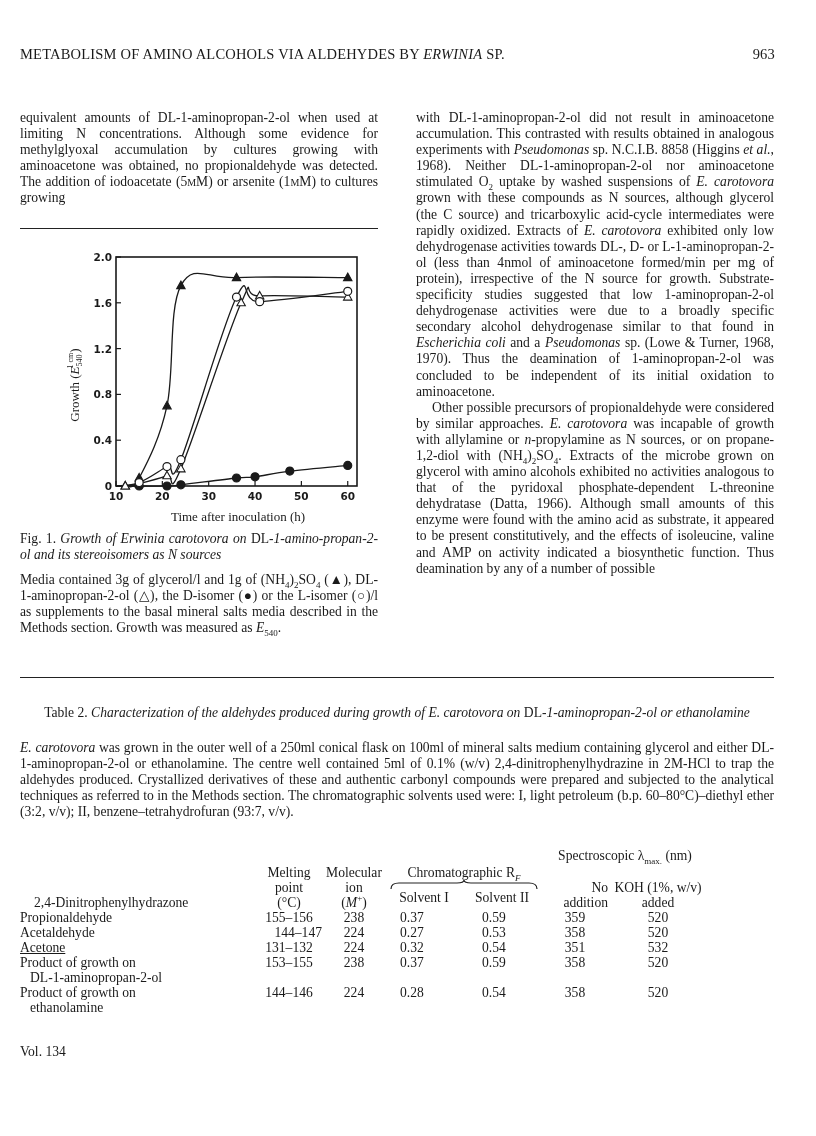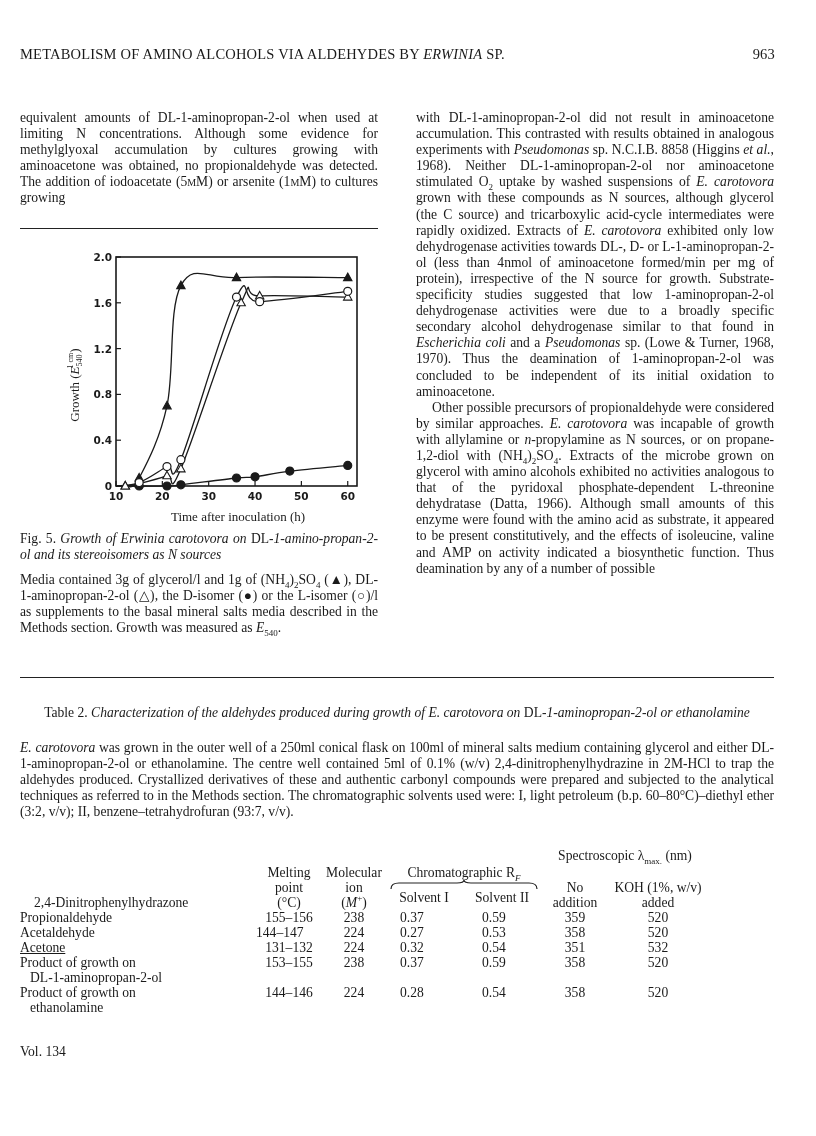--- a/index.html
+++ b/index.html
@@ -108,21 +108,21 @@
         <circle cx="176.5" cy="53.07500000000002" r="4" fill="#fff" stroke="#1a1a1a" stroke-width="1.2"></circle>
         <circle cx="199.67307692307693" cy="57.655" r="4" fill="#fff" stroke="#1a1a1a" stroke-width="1.2"></circle>
         <circle cx="287.7307692307692" cy="47.349999999999994" r="4" fill="#fff" stroke="#1a1a1a" stroke-width="1.2"></circle>
       </g>
     <text id="ylabel" transform="translate(19,141) rotate(-90)" text-anchor="middle" font-family="Liberation Serif, serif" font-size="13" fill="#1a1a1a">Growth (<tspan font-style="italic">E</tspan><tspan font-size="8" dy="3">540</tspan><tspan font-size="8" dx="-14" dy="-9">1 cm</tspan><tspan dy="6">)</tspan></text>
     <text id="xlabel" x="178" y="277" text-anchor="middle" font-family="Liberation Serif, serif" font-size="13" fill="#1a1a1a">Time after inoculation (h)</text>
   </svg>
 </div>
 
 <div class="abs fig-caption">
-  <span>Fig. 5.</span><span class="it"> Growth of Erwinia carotovora on </span><span class="sc">DL</span><span class="it">-1-amino-propan-2-ol and its stereoisomers as N sources</span>
+  <span>Fig. 1.</span><span class="it"> Growth of Erwinia carotovora on </span><span class="sc">DL</span><span class="it">-1-amino-propan-2-ol and its stereoisomers as N sources</span>
 </div>
 <div class="abs fig-legend">
   <span>Media contained 3g of glycerol/l and 1g of (NH</span><sub>4</sub><span>)</span><sub>2</sub><span>SO</span><sub>4</sub><span> (▲), </span><span class="sc">DL</span><span>-1-aminopropan-2-ol (△), the </span><span class="sc">D</span><span>-isomer (●) or the </span><span class="sc">L</span><span>-isomer (○)/l as supplements to the basal mineral salts media described in the Methods section. Growth was measured as </span><i>E</i><sub>540</sub><span>.</span>
 </div>
 
 <div class="abs col col-right">
   <p><span>with </span><span class="sc">DL</span><span>-1-aminopropan-2-ol did not result in aminoacetone accumulation. This contrasted with results obtained in analogous experiments with </span><i>Pseudomonas</i><span> sp. N.C.I.B. 8858 (Higgins </span><i>et al.</i><span>, 1968). Neither </span><span class="sc">DL</span><span>-1-aminopropan-2-ol nor aminoacetone stimulated O</span><sub>2</sub><span> uptake by washed suspensions of </span><i>E. carotovora</i><span> grown with these compounds as N sources, although glycerol (the C source) and tricarboxylic acid-cycle intermediates were rapidly oxidized. Extracts of </span><i>E. carotovora</i><span> exhibited only low dehydrogenase activities towards </span><span class="sc">DL</span><span>-, </span><span class="sc">D</span><span>- or </span><span class="sc">L</span><span>-1-aminopropan-2-ol (less than 4nmol of aminoacetone formed/min per mg of protein), irrespective of the N source for growth. Substrate-specificity studies suggested that low 1-aminopropan-2-ol dehydrogenase activities were due to a broadly specific secondary alcohol dehydrogenase similar to that found in </span><i>Escherichia coli</i><span> and a </span><i>Pseudomonas</i><span> sp. (Lowe &amp; Turner, 1968, 1970). Thus the deamination of 1-aminopropan-2-ol was concluded to be independent of its initial oxidation to aminoacetone.</span></p>
   <p class="indent"><span>Other possible precursors of propionaldehyde were considered by similar approaches. </span><i>E. carotovora</i><span> was incapable of growth with allylamine or </span><i>n</i><span>-propylamine as N sources, or on propane-1,2-diol with (NH</span><sub>4</sub><span>)</span><sub>2</sub><span>SO</span><sub>4</sub><span>. Extracts of the microbe grown on glycerol with amino alcohols exhibited no activities analogous to that of the pyridoxal phosphate-dependent </span><span class="sc">L</span><span>-threonine dehydratase (Datta, 1966). Although small amounts of this enzyme were found with the amino acid as substrate, it appeared to be present constitutively, and the effects of isoleucine, valine and AMP on activity indicated a biosynthetic function. Thus deamination by any of a number of possible</span></p>
 </div>
 
@@ -165,39 +165,39 @@
       <th colspan="2" style="text-align:center;">
         <span>Chromatographic R</span><sub><i>F</i></sub>
         <svg width="150" height="10" style="display:block;margin:0 auto;">
             <path d="M2 9 Q2 3 10 3 L68 3 Q75 3 75 0 Q75 3 82 3 L140 3 Q148 3 148 9" fill="none" stroke="#222" stroke-width="1.2"></path>
           </svg>
         <div style="display:flex;">
             <span style="width:76px;text-align:center;">Solvent I</span>
             <span style="width:80px;text-align:center;">Solvent II</span>
           </div>
       </th>
-      <th style="text-align:center; vertical-align:bottom;"><span>No</span><br><span>addition</span></th>
+      <th style="text-align:right; vertical-align:bottom;"><span>No</span><br><span>addition</span></th>
       <th style="text-align:center; vertical-align:bottom;"><span>KOH (1%, w/v)</span><br><span>added</span></th>
       <th></th>
     </tr>
   </thead>
   <tbody id="table-body">
       <tr>
         <td style="text-align: left; margin-top: 24px;"><span>Propionaldehyde</span></td>
         <td style="text-align: center;">155–156</td>
         <td style="text-align: center;">238</td>
         <td style="text-align: left; padding-left: 14px;">0.37</td>
         <td style="text-align: left; padding-left: 20px;">0.59</td>
         <td style="text-align: center;">359</td>
         <td style="text-align: center;">520</td>
         <td></td>
       </tr>
       <tr>
         <td style="text-align: left;"><span>Acetaldehyde</span></td>
-        <td style="text-align: left; margin-top: 12px;">144–147</td>
+        <td style="text-align: right; margin-top: 12px;">144–147</td>
         <td style="text-align: center;">224</td>
         <td style="text-align: left; padding-left: 14px;">0.27</td>
         <td style="text-align: left; padding-left: 20px;">0.53</td>
         <td style="text-align: center;">358</td>
         <td style="text-align: center;">520</td>
         <td></td>
       </tr>
       <tr>
         <td style="text-align: left; text-decoration: underline;"><span>Acetone</span></td>
         <td style="text-align: center;">131–132</td>

